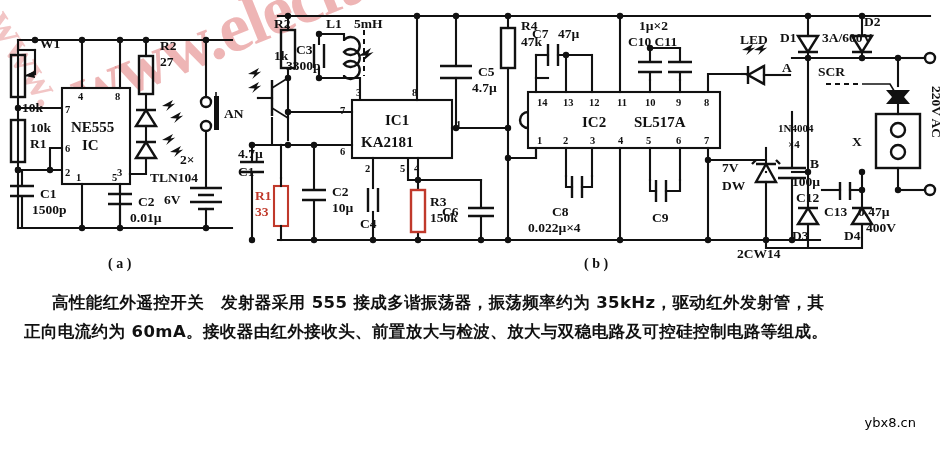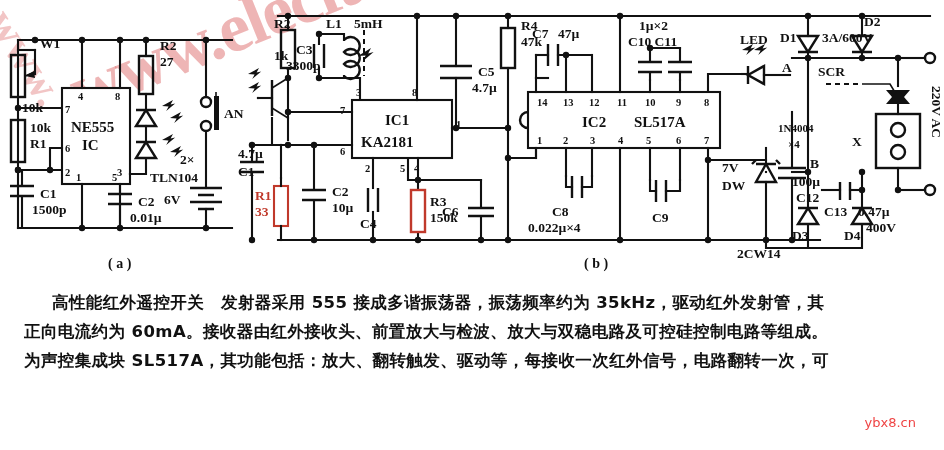--- a/index.html
+++ b/index.html
@@ -31,21 +31,21 @@
   #wm2{position:absolute;left:20px;top:0px;width:220px;height:120px;
        transform:rotate(58deg);transform-origin:0 0;
        font-family:"Liberation Serif", serif;font-size:44px;font-weight:bold;
        color:rgba(230,140,140,0.5);white-space:nowrap;pointer-events:none;}
   #caption{position:absolute;left:0;top:288px;width:800px;}
   .cap-line{font-family:"DejaVu Sans", sans-serif;font-weight:bold;
             font-size:16.5px;line-height:29px;color:#111;
             padding-left:24px;letter-spacing:0.4px;white-space:nowrap;}
   .cap-line.indent{padding-left:52px;}
   #sitetag{position:absolute;right:28px;top:415px;
-           font-family:"DejaVu Sans", sans-serif;font-size:13px;color:#ef4444;}
+           font-family:"DejaVu Sans", sans-serif;font-size:13px;color:#000000;}
   .sub{font-size:9px;}
 </style>
 </head>
 <body>
 
 <div id="stage">
 
   <div id="wm1">www.elecfans.com</div>
   <div id="wm2">www.</div>
 
@@ -455,17 +455,16 @@
       <text class="lbl" x="866" y="232">400V</text>
     </g>
 
     <text class="panel" x="108" y="268">( a )</text>
     <text class="panel" x="584" y="268">( b )</text>
   </svg>
 
   <div id="caption">
     <div class="cap-line indent">高性能红外遥控开关　发射器采用 555 接成多谐振荡器，振荡频率约为 35kHz，驱动红外发射管，其</div>
     <div class="cap-line">正向电流约为 60mA。接收器由红外接收头、前置放大与检波、放大与双稳电路及可控硅控制电路等组成。</div>
-    <div class="cap-line">为声控集成块 SL517A，其功能包括：放大、翻转触发、驱动等，每接收一次红外信号，电路翻转一次，可</div>
   </div>
 
   <div id="sitetag">ybx8.cn</div>
 </div>
 
 </body></html>

